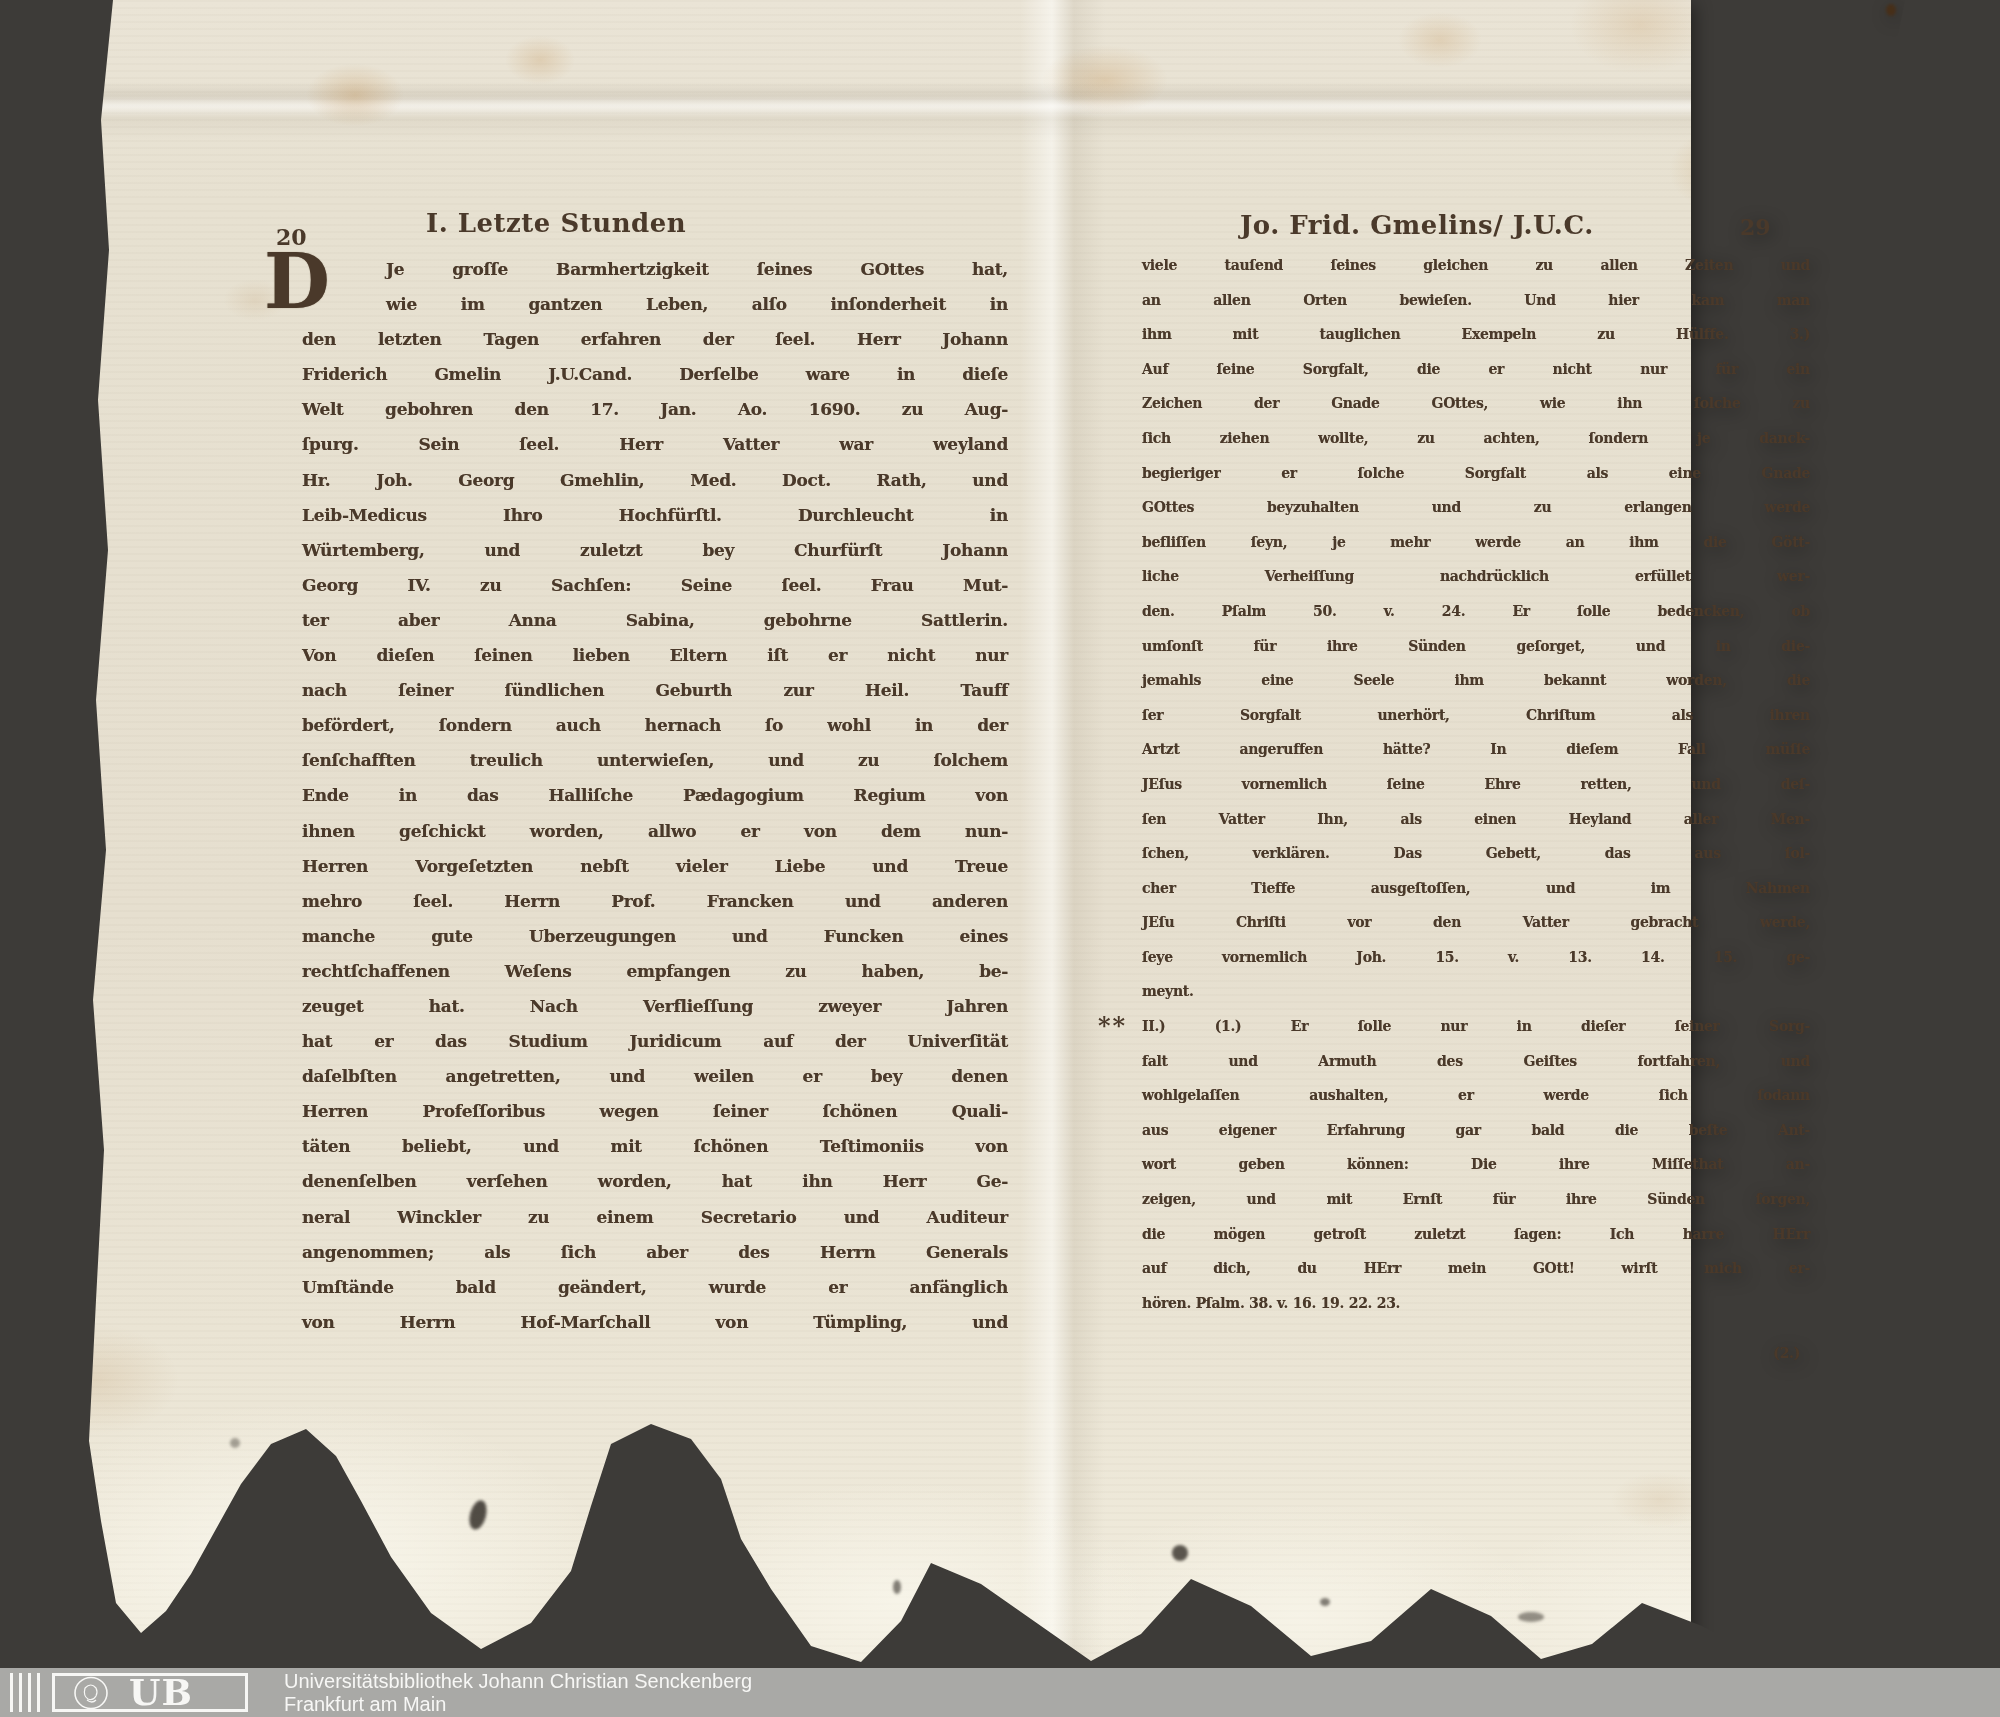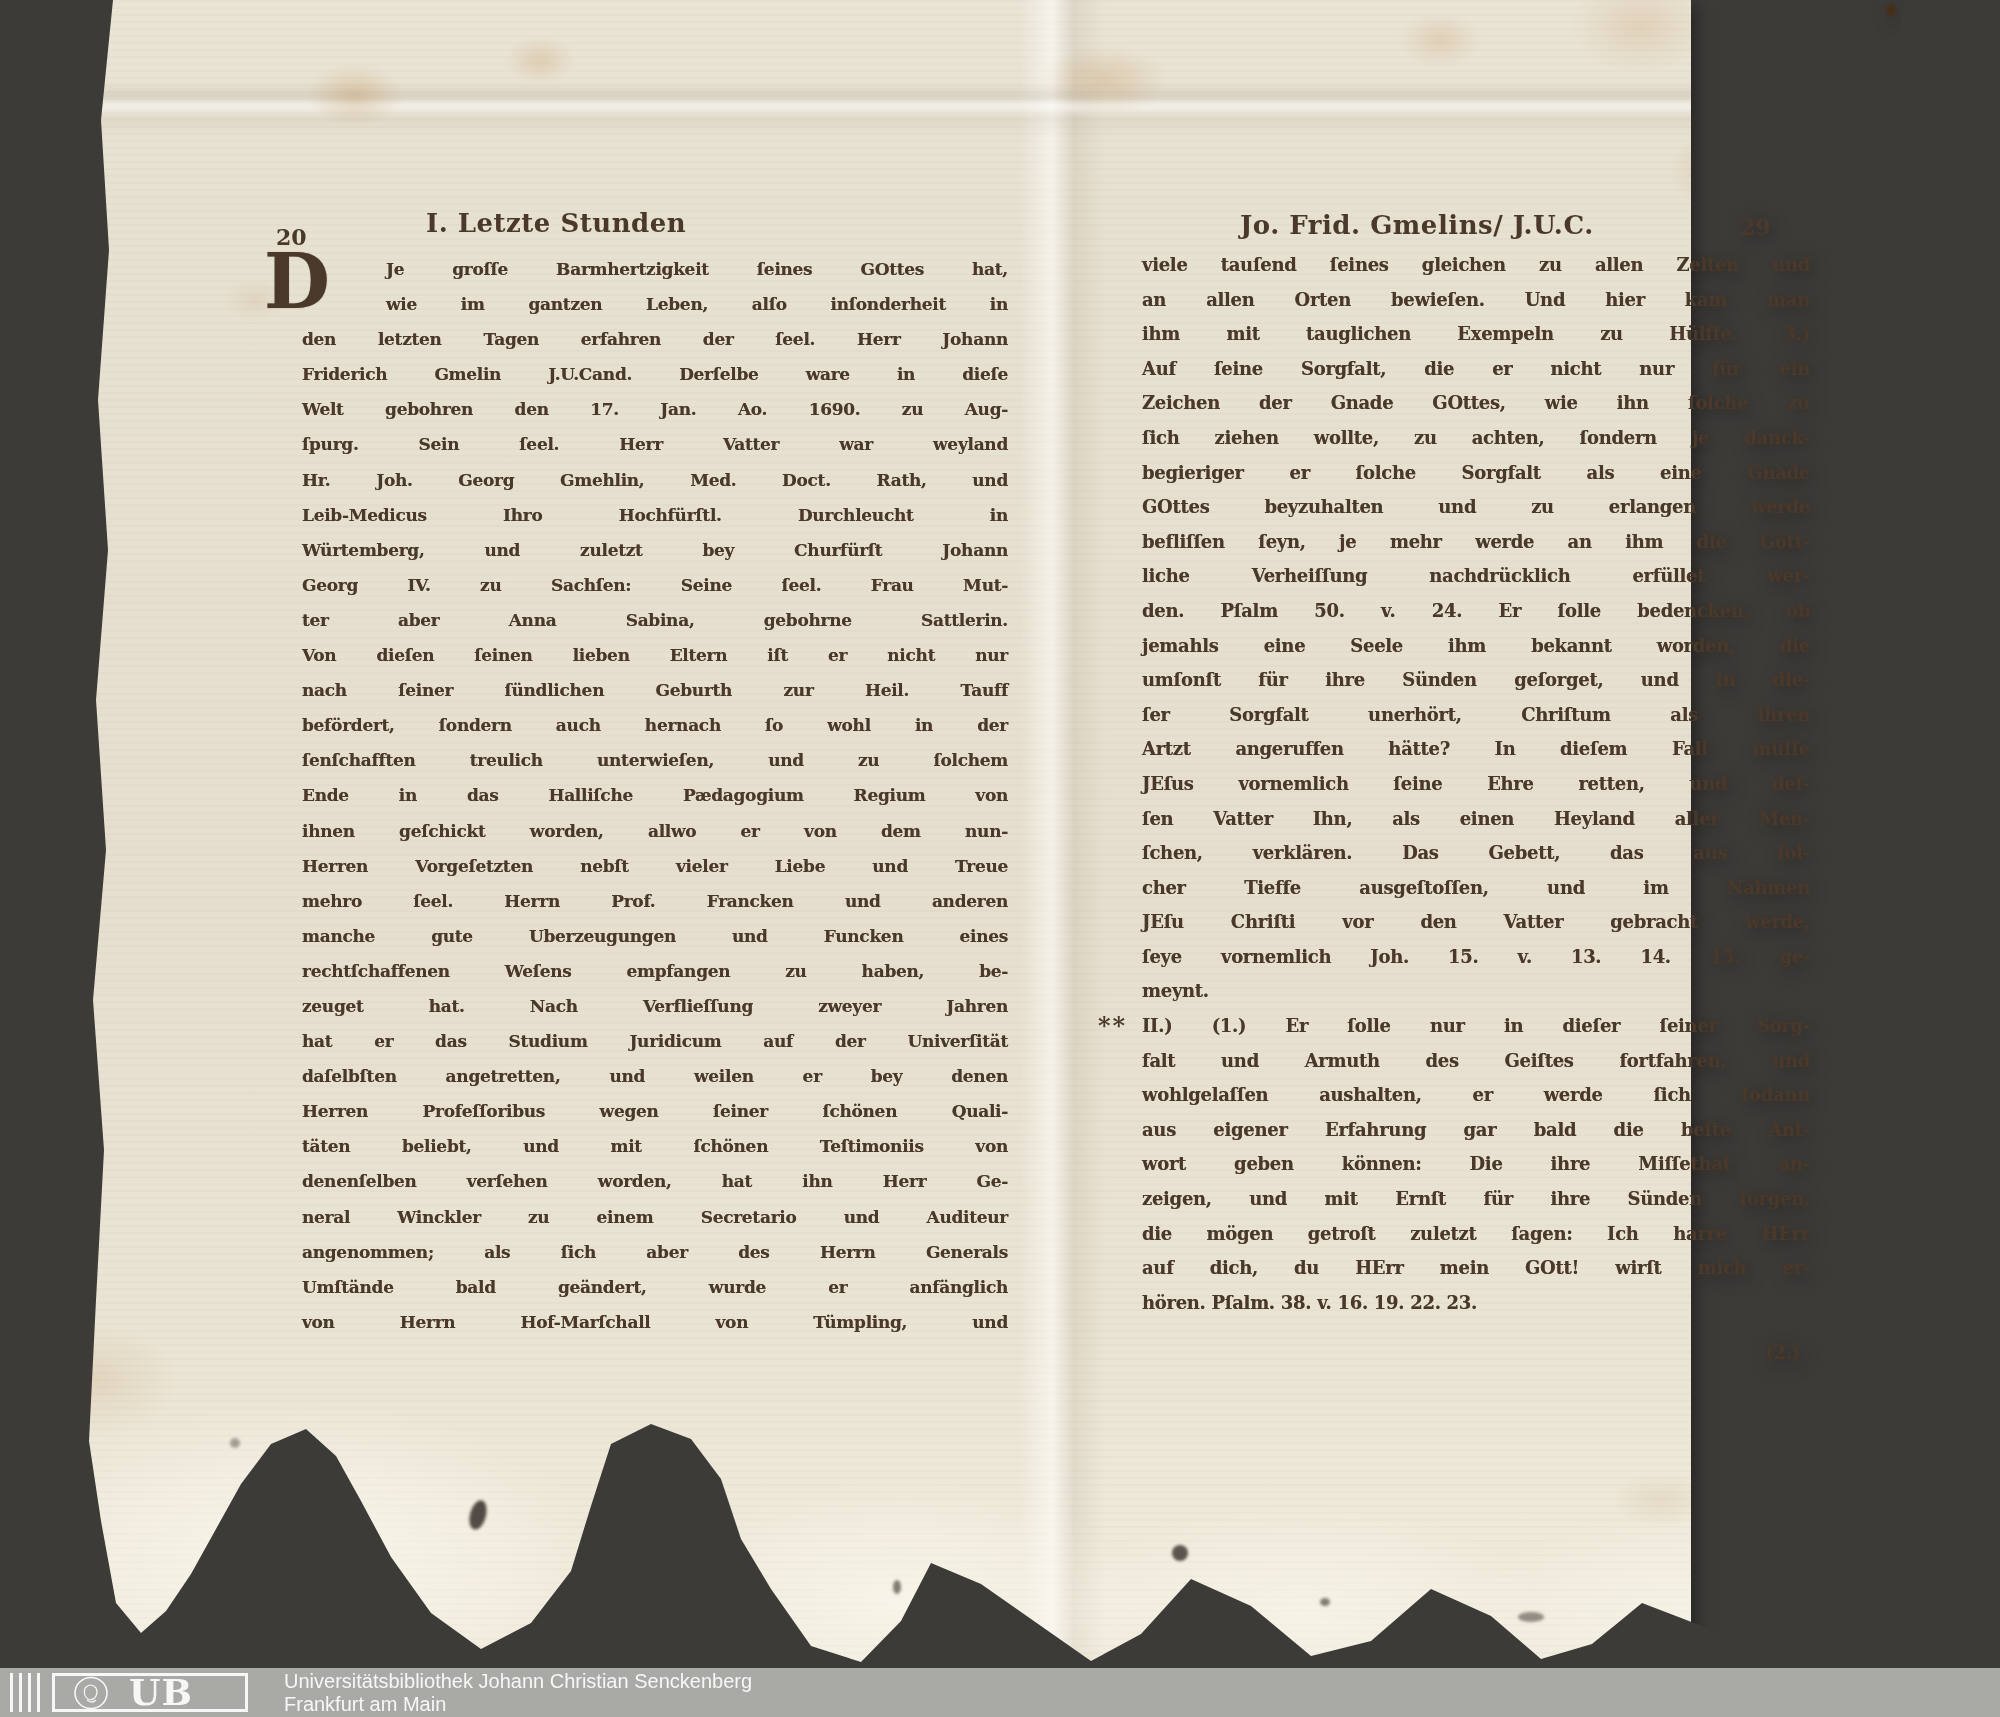--- a/index.html
+++ b/index.html
@@ -70,21 +70,21 @@
   .page-right .pagenum{left:598px;top:4px;}
   .textblock{position:absolute;left:0;right:0;}
   .page-left .textblock{top:44px;}
   .page-right .textblock{top:38px;}
   .text-line{
     text-align:justify;text-align-last:justify;
     font-weight:bold;letter-spacing:-.3px;
     text-shadow:0 0 .5px rgba(70,50,30,.55);
   }
   .page-left .text-line{height:35.1px;line-height:35.1px;font-size:17px;margin-left:34px;}
-  .page-right .text-line{height:34.6px;line-height:34.6px;font-size:18px;}
+  .page-right .text-line{height:34.6px;line-height:34.6px;font-size:14px;}
   .page-left .lines .text-line:nth-child(-n+2){padding-left:84px;}
   .drop-cap{
     position:absolute;left:-4px;top:-8px;
     font-size:76px;line-height:76px;font-weight:bold;color:var(--ink);
     text-shadow:0 0 1px rgba(70,50,30,.6);
   }
   .catchword{text-align:right;text-align-last:right;}
   .plain{text-align:left;text-align-last:left;}
   .footnote-mark{
     position:absolute;left:-44px;top:763px;font-size:24px;font-weight:bold;letter-spacing:2px;
@@ -171,22 +171,22 @@
           <div class="text-line">an allen Orten bewieſen. Und hier kam man</div>
           <div class="text-line">ihm mit tauglichen Exempeln zu Hülffe. 3.)</div>
           <div class="text-line">Auf ſeine Sorgfalt, die er nicht nur für ein</div>
           <div class="text-line">Zeichen der Gnade GOttes, wie ihn ſolche zu</div>
           <div class="text-line">ſich ziehen wollte, zu achten, ſondern je danck-</div>
           <div class="text-line">begieriger er ſolche Sorgfalt als eine Gnade</div>
           <div class="text-line">GOttes beyzuhalten und zu erlangen werde</div>
           <div class="text-line">befliſſen ſeyn, je mehr werde an ihm die Gött-</div>
           <div class="text-line">liche Verheiſſung nachdrücklich erfüllet wer-</div>
           <div class="text-line">den. Pſalm 50. v. 24. Er ſolle bedencken, ob</div>
+          <div class="text-line">umſonſt für ihre Sünden geſorget, und in die-</div>
           <div class="text-line">jemahls eine Seele ihm bekannt worden, die</div>
-          <div class="text-line">umſonſt für ihre Sünden geſorget, und in die-</div>
           <div class="text-line">ſer Sorgfalt unerhört, Chriſtum als ihren</div>
           <div class="text-line">Artzt angeruffen hätte? In dieſem Fall müſſe</div>
           <div class="text-line">JEſus vornemlich ſeine Ehre retten, und deſ-</div>
           <div class="text-line">ſen Vatter Ihn, als einen Heyland aller Men-</div>
           <div class="text-line">ſchen, verklären. Das Gebett, das aus ſol-</div>
           <div class="text-line">cher Tieffe ausgeſtoſſen, und im Nahmen</div>
           <div class="text-line">JEſu Chriſti vor den Vatter gebracht werde,</div>
           <div class="text-line">ſeye vornemlich Joh. 15. v. 13. 14. 15. ge-</div>
         </div>
       <div class="text-line plain">meynt.</div>

